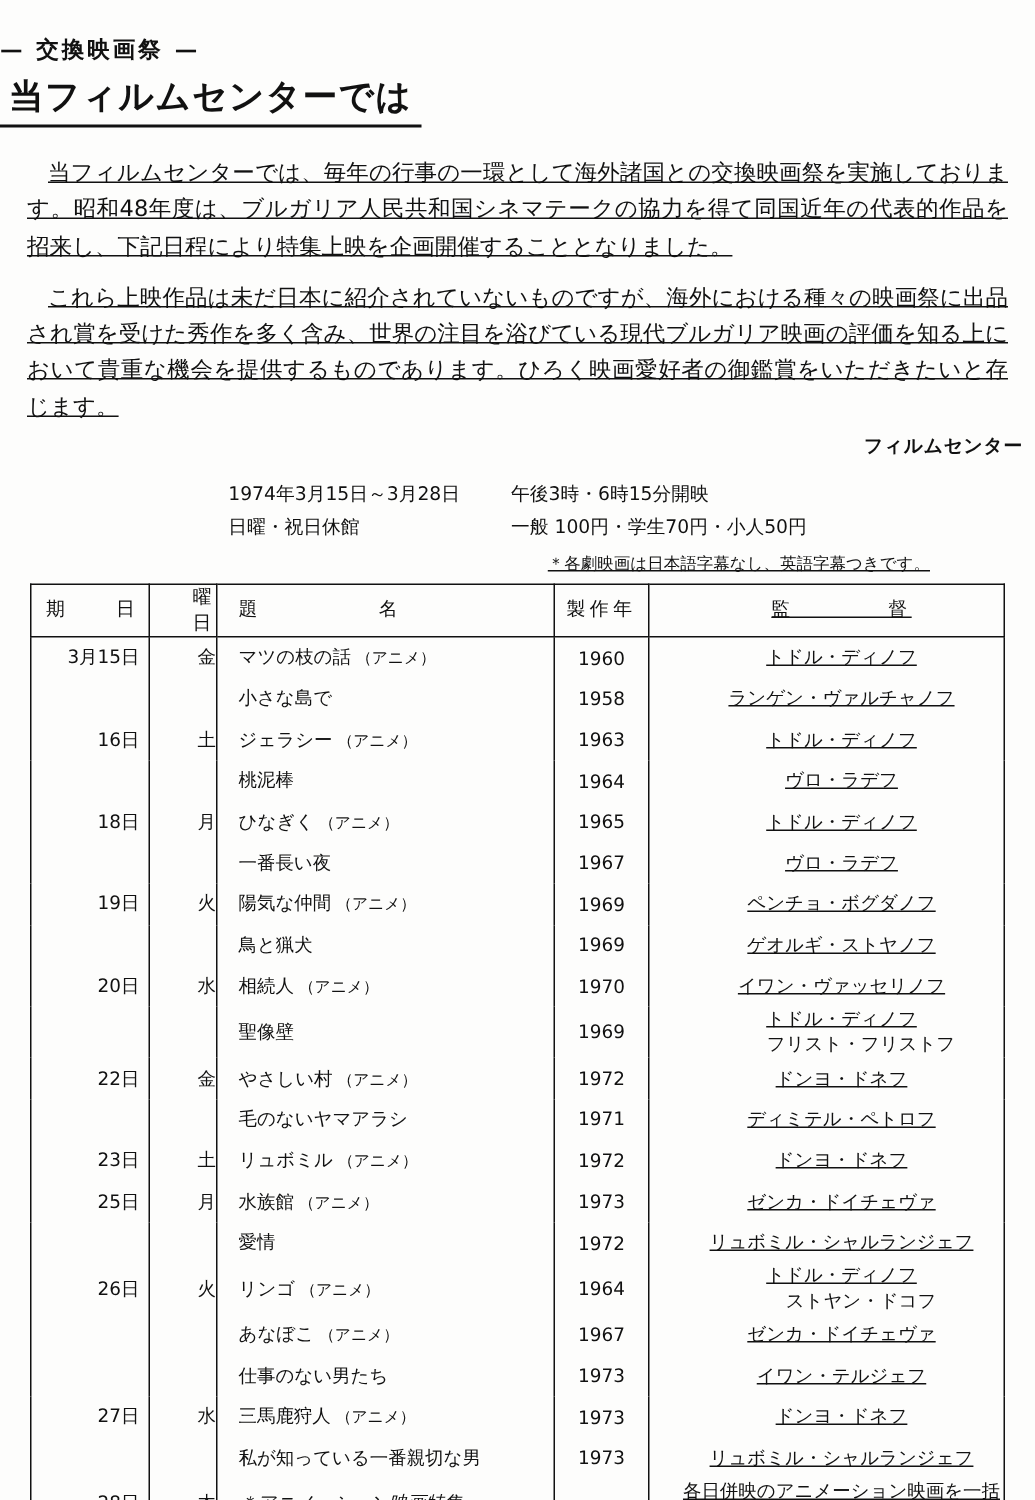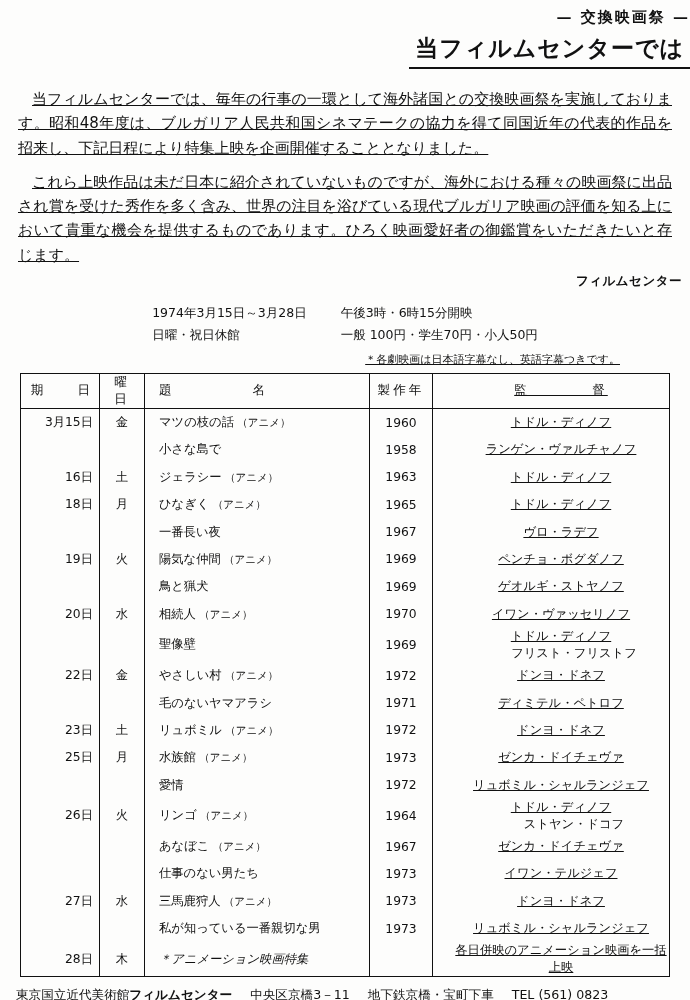--- a/index.html
+++ b/index.html
@@ -19,23 +19,22 @@
     position: relative;
     width: 690px;
     height: 1000px;
     padding: 0;
     box-sizing: border-box;
     background: #fdfdfc;
   }
 
   
   .header {
-    text-align: right;
-    padding-top: 8px;
-    margin-left: 35px;
+    text-align: left;
+    padding-top: 24px;
   }
   .kicker {
     font-size: 15px;
     letter-spacing: 2px;
     font-family: "DejaVu Serif", serif;
     font-weight: 600;
   }
   .maintitle {
     font-size: 23px;
     font-weight: bold;
@@ -98,21 +97,21 @@
     border: 1px solid #111;
     padding: 0;
   }
   table.sched thead th {
     height: 24px;
     font-weight: normal;
     font-size: 12.6px;
     letter-spacing: 3px;
   }
   .c-date   { width: 72px;  text-align: right; padding-right: 6px !important; }
-  .c-day    { width: 44px;  text-align: center; }
+  .c-day    { width: 44px;  text-align: right; }
   .c-title  { width: 210px; text-align: left; padding-left: 14px !important; }
   .c-year   { width: 62px;  text-align: center; }
   .c-dir    { width: auto;  text-align: center; padding-left: 20px !important; text-decoration: underline; }
 
   table.sched tbody td {
     height: 27.4px;
     vertical-align: middle;
     border-left: 1px solid #111;
     border-right: 1px solid #111;
     border-top: none;
@@ -201,20 +200,27 @@
           <td class="c-dir"><span>ランゲン・ヴァルチャノフ</span></td>
         </tr>
         <tr>
           <td class="c-date">16日</td>
           <td class="c-day">土</td>
           <td class="c-title"><span>ジェラシー</span><span class="anime"> （アニメ）</span></td>
           <td class="c-year">1963</td>
           <td class="c-dir"><span>トドル・ディノフ</span></td>
         </tr>
         <tr>
+          <td class="c-date"></td>
+          <td class="c-day"></td>
+          <td class="c-title"><span>桃泥棒</span></td>
+          <td class="c-year">1964</td>
+          <td class="c-dir"><span>ヴロ・ラデフ</span></td>
+        </tr>
+        <tr>
           <td class="c-date">18日</td>
           <td class="c-day">月</td>
           <td class="c-title"><span>ひなぎく</span><span class="anime"> （アニメ）</span></td>
           <td class="c-year">1965</td>
           <td class="c-dir"><span>トドル・ディノフ</span></td>
         </tr>
         <tr>
           <td class="c-date"></td>
           <td class="c-day"></td>
           <td class="c-title"><span>一番長い夜</span></td>

